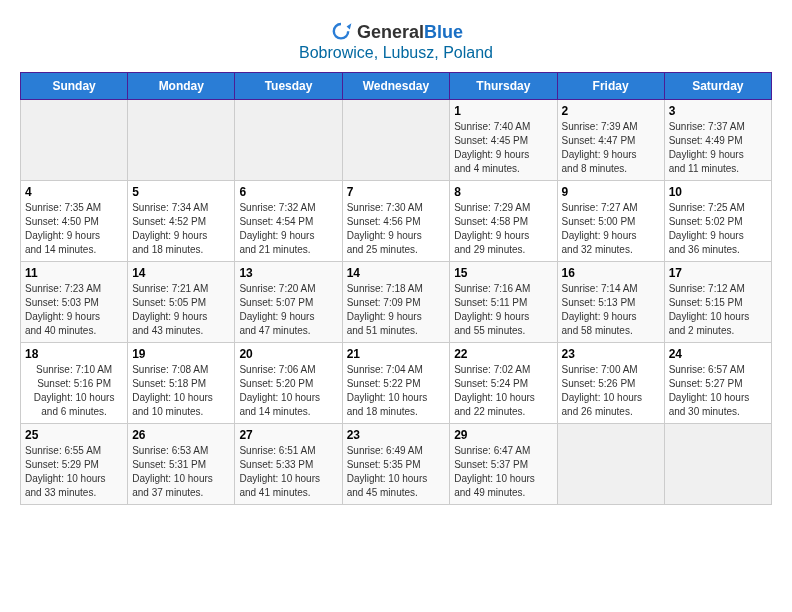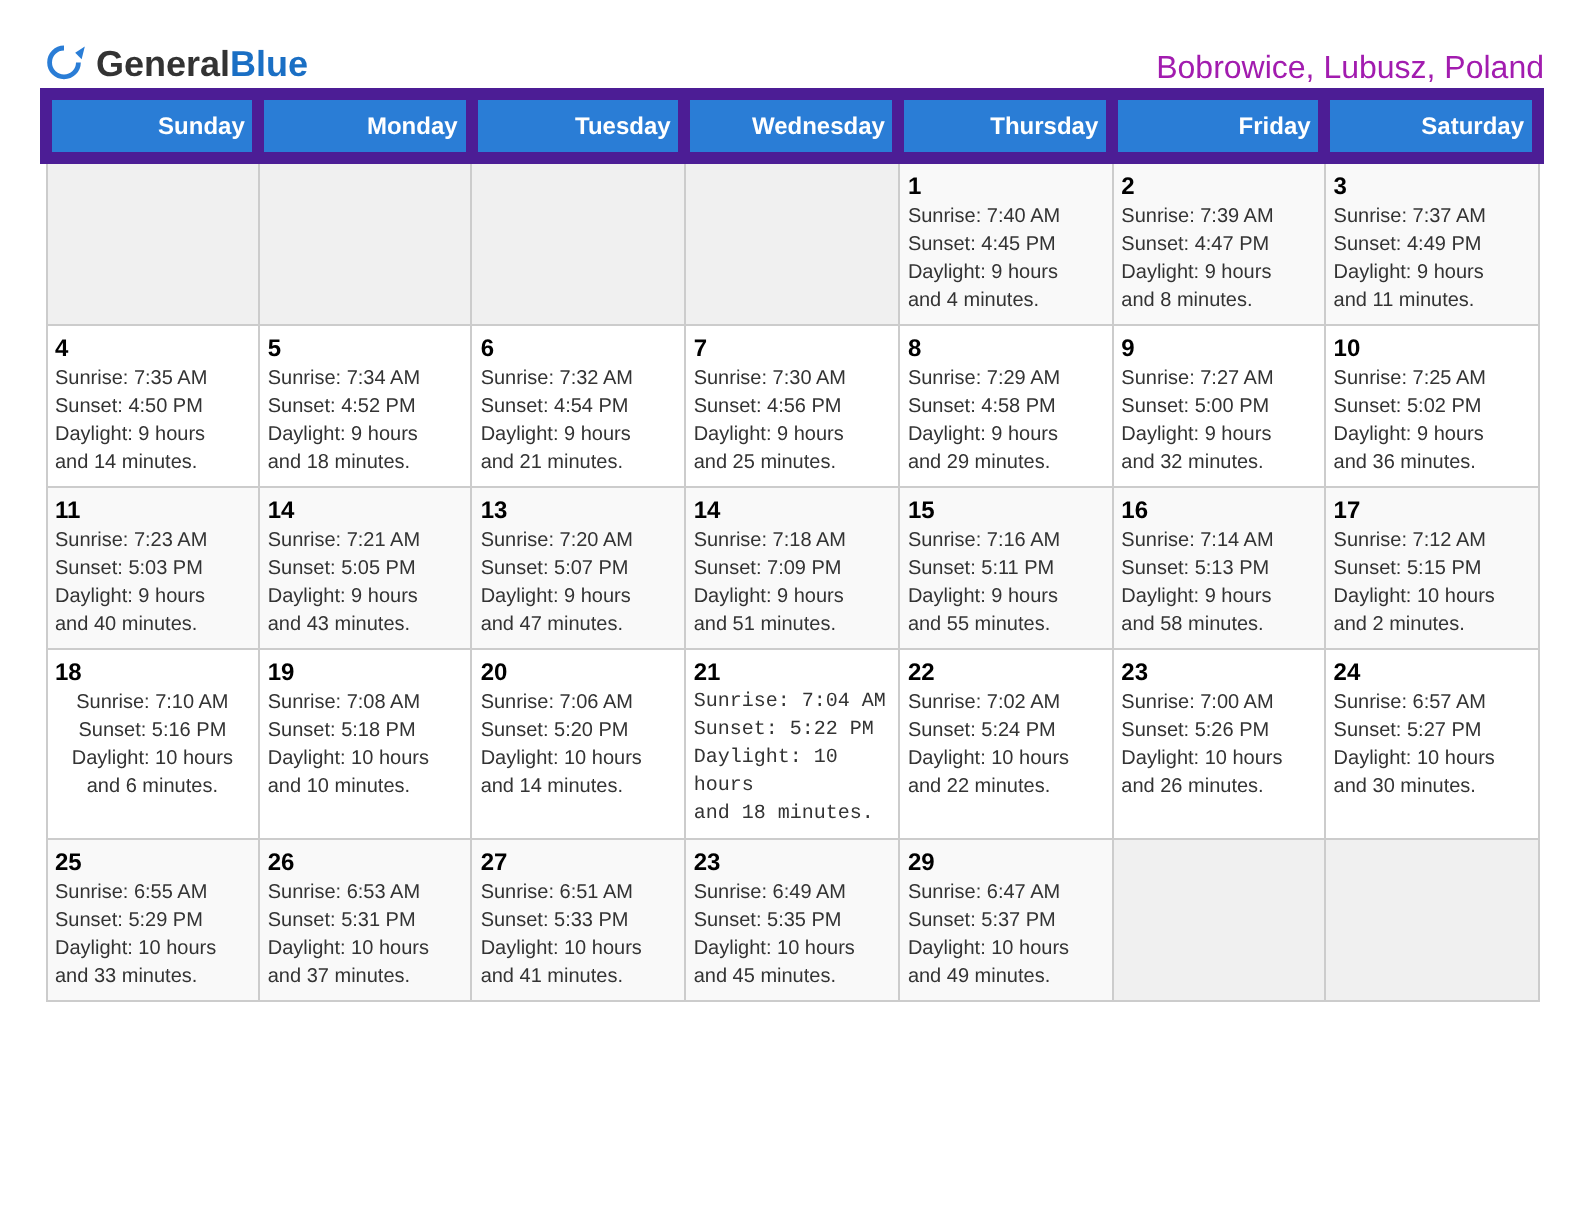--- a/index.html
+++ b/index.html
@@ -6,21 +6,23 @@
     body {
       font-family: Arial, sans-serif;
       background: #fff;
       width: 792px;
       min-height: 612px;
       padding: 20px;
     }
     .header-area {
       display: flex;
       justify-content: space-between;
-      align-items: flex-end;
+      align-items: center;
+      margin-bottom: 10px;
+      flex-direction: column;
     }
     .logo {
       display: flex;
       align-items: center;
       gap: 4px;
     }
     .logo-text-general {
       font-size: 18px;
       font-weight: bold;
       color: #333;
@@ -37,35 +39,35 @@
     .title-area {
       text-align: right;
     }
     .month-title {
       font-size: 32px;
       font-weight: bold;
       color: #333;
     }
     .location {
       font-size: 16px;
-      color: #a21caf;
+      color: #0369a1;
     }
     .calendar-table {
       width: 100%;
       border-collapse: collapse;
       font-size: 11px;
     }
     .calendar-table thead tr th {
       background-color: #2a7dd6;
       color: white;
       padding: 6px 4px;
-      text-align: right;
+      text-align: center;
       font-size: 12px;
       font-weight: bold;
-      border: 6px solid #4c1d95;
+      border: 1px solid #4c1d95;
     }
     .calendar-table tbody tr td {
       border: 1px solid #ccc;
       vertical-align: top;
       padding: 4px;
       width: 108px;
       min-height: 80px;
       background: #fff;
     }
     .calendar-table tbody tr:nth-child(odd) td {
@@ -266,21 +268,21 @@
         </td>
         <td>
           <span class="day-number">20</span>
           <div class="day-info" style="white-space: pre-line;">Sunrise: 7:06 AM
 Sunset: 5:20 PM
 Daylight: 10 hours
 and 14 minutes.</div>
         </td>
         <td>
           <span class="day-number">21</span>
-          <div class="day-info" style="white-space: pre-line; font-family: Liberation Mono, monospace;">Sunrise: 7:04 AM
+          <div class="day-info" style="white-space: pre-line;">Sunrise: 7:04 AM
 Sunset: 5:22 PM
 Daylight: 10 hours
 and 18 minutes.</div>
         </td>
         <td>
           <span class="day-number">22</span>
           <div class="day-info" style="white-space: pre-line;">Sunrise: 7:02 AM
 Sunset: 5:24 PM
 Daylight: 10 hours
 and 22 minutes.</div>

